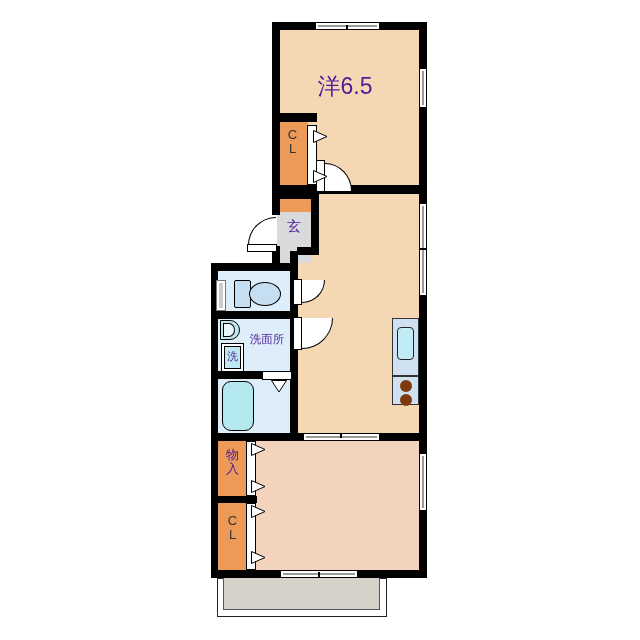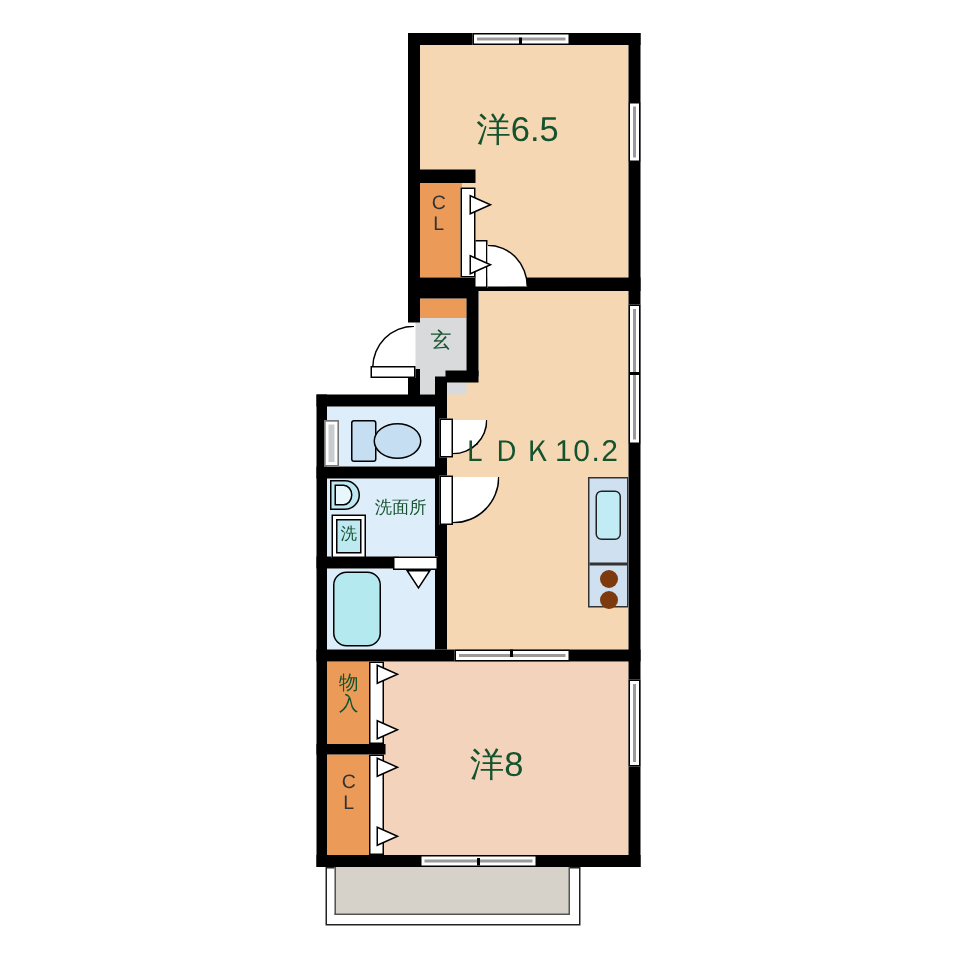--- a/index.html
+++ b/index.html
@@ -9,21 +9,21 @@
   .wall{position:absolute;background:#000;}
   .win{position:absolute;background:#fff;border:1px solid #000;box-sizing:border-box;}
   .wlv{position:absolute;left:2px;top:2px;bottom:2px;width:2px;background:#9a9a9a;}
   .wlh{position:absolute;top:2px;left:2px;right:2px;height:2px;background:#9a9a9a;}
   .tick{position:absolute;background:#000;}
   .leaf{position:absolute;background:#fff;border:1.5px solid #000;box-sizing:border-box;}
   .arc{position:absolute;background:#fff;box-sizing:border-box;}
   .arc-tr{border-top:1.5px solid #000;border-right:1.5px solid #000;border-top-right-radius:100% 100%;}
   .arc-tl{border-top:1.5px solid #000;border-left:1.5px solid #000;border-top-left-radius:100% 100%;}
   .arc-br{border-bottom:1.5px solid #000;border-right:1.5px solid #000;border-bottom-right-radius:100% 100%;}
-  .lbl{position:absolute;color:#14532d;text-align:center;white-space:pre-line;line-height:1.08;}
+  .lbl{position:absolute;color:#4c1d95;text-align:center;white-space:pre-line;line-height:1.08;}
   .fixture{position:absolute;box-sizing:border-box;}
   svg{position:absolute;overflow:visible;}
 </style>
 </head>
 <body>
 
 <div id="plan">
 
   <div class="fill" style="left:278px;top:30px;width:141px;height:155px;background:#f5d7b3;"></div>
   <div class="fill" style="left:319px;top:194px;width:100px;height:60px;background:#f5d7b3;"></div>
@@ -145,21 +145,19 @@
     <div class="fixture" style="left:7px;top:75px;width:12px;height:12px;background:#7c3a0e;border-radius:50%;"></div>
   </div>
 
   <div class="fixture" style="left:217px;top:578px;width:170px;height:39px;background:#fff;border:1.5px solid #222;"></div>
   <div class="fixture" style="left:223px;top:578px;width:157px;height:32px;background:#d6d2c9;border:1px solid #555;border-top:none;"></div>
 
   <div class="lbl" style="left:295px;top:74px;width:100px;font-size:23px;">洋6.5</div>
   <div class="lbl" style="left:277px;top:128px;width:31px;font-size:13px;color:#333;">C
 L</div>
   <div class="lbl" style="left:277px;top:219px;width:34px;font-size:14px;">玄</div>
-  <div class="lbl" style="left:302px;top:291px;width:116px;font-size:20px;letter-spacing:1px;">ＬＤＫ10.2</div>
   <div class="lbl" style="left:243px;top:333px;width:48px;font-size:11.5px;">洗面所</div>
   <div class="lbl" style="left:218px;top:448px;width:29px;font-size:13px;">物
 入</div>
   <div class="lbl" style="left:218px;top:514px;width:29px;font-size:13px;color:#333;">C
 L</div>
-  <div class="lbl" style="left:281px;top:497px;width:100px;font-size:23px;">洋8</div>
 
 </div>
 
 </body></html>

